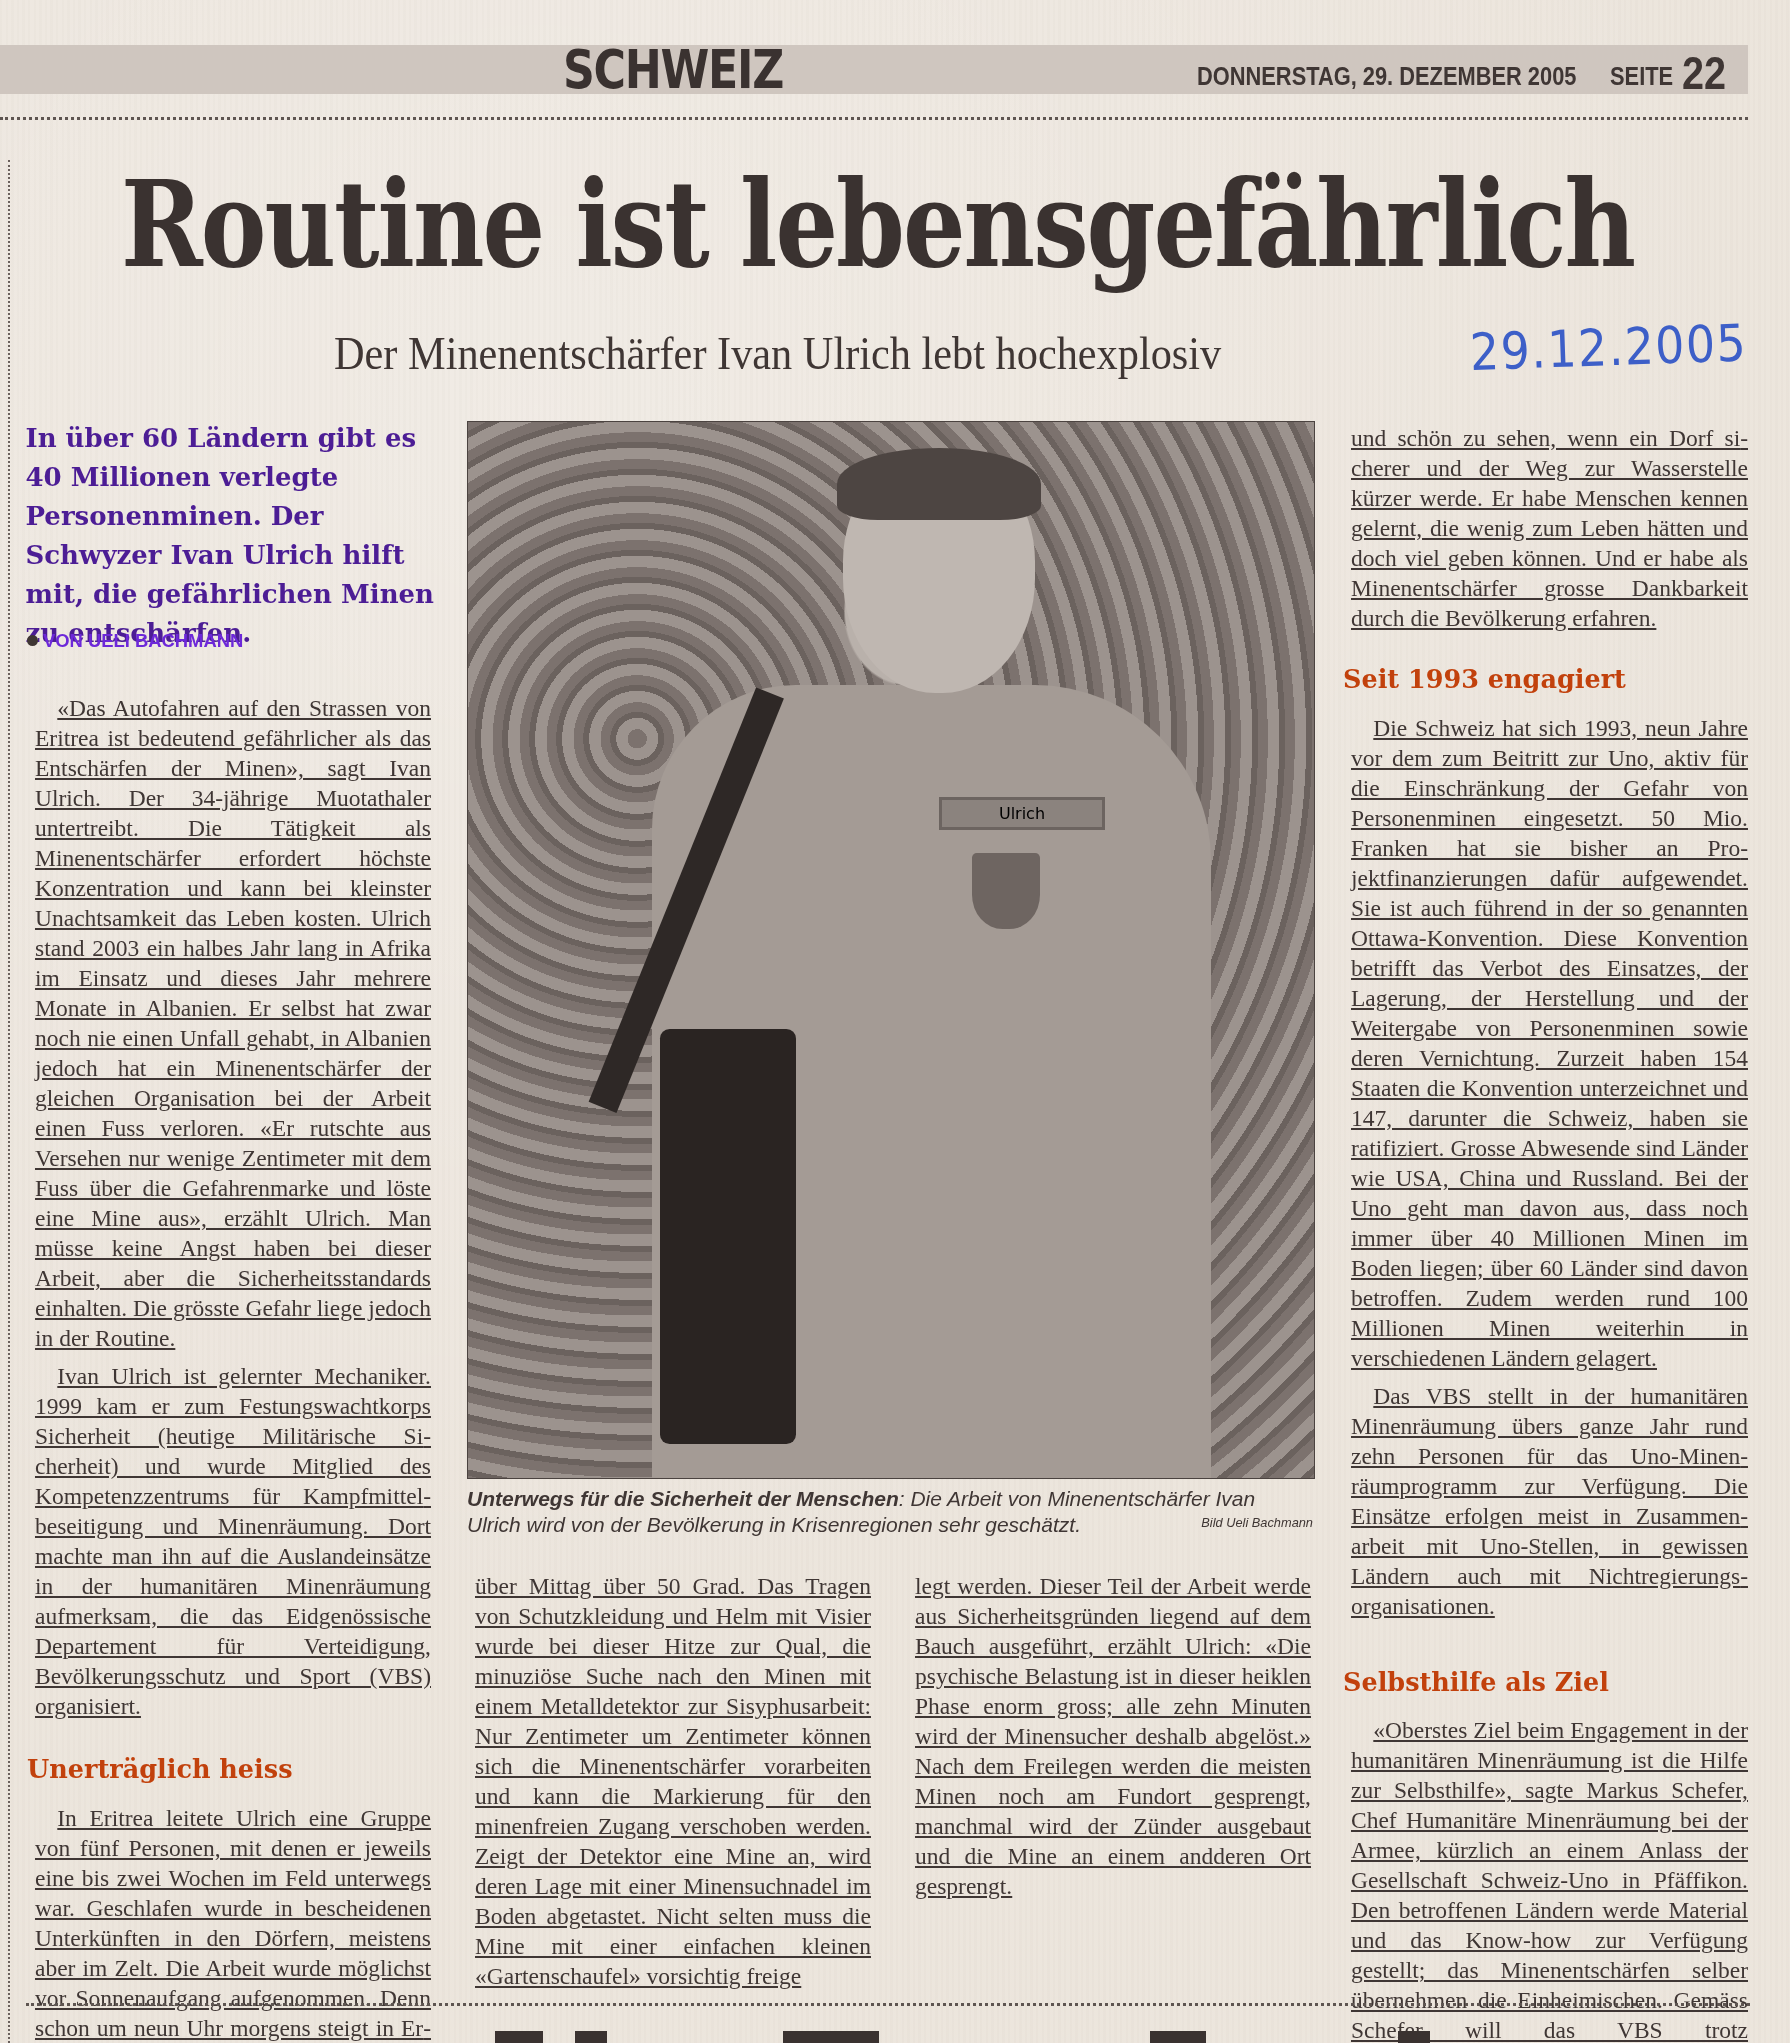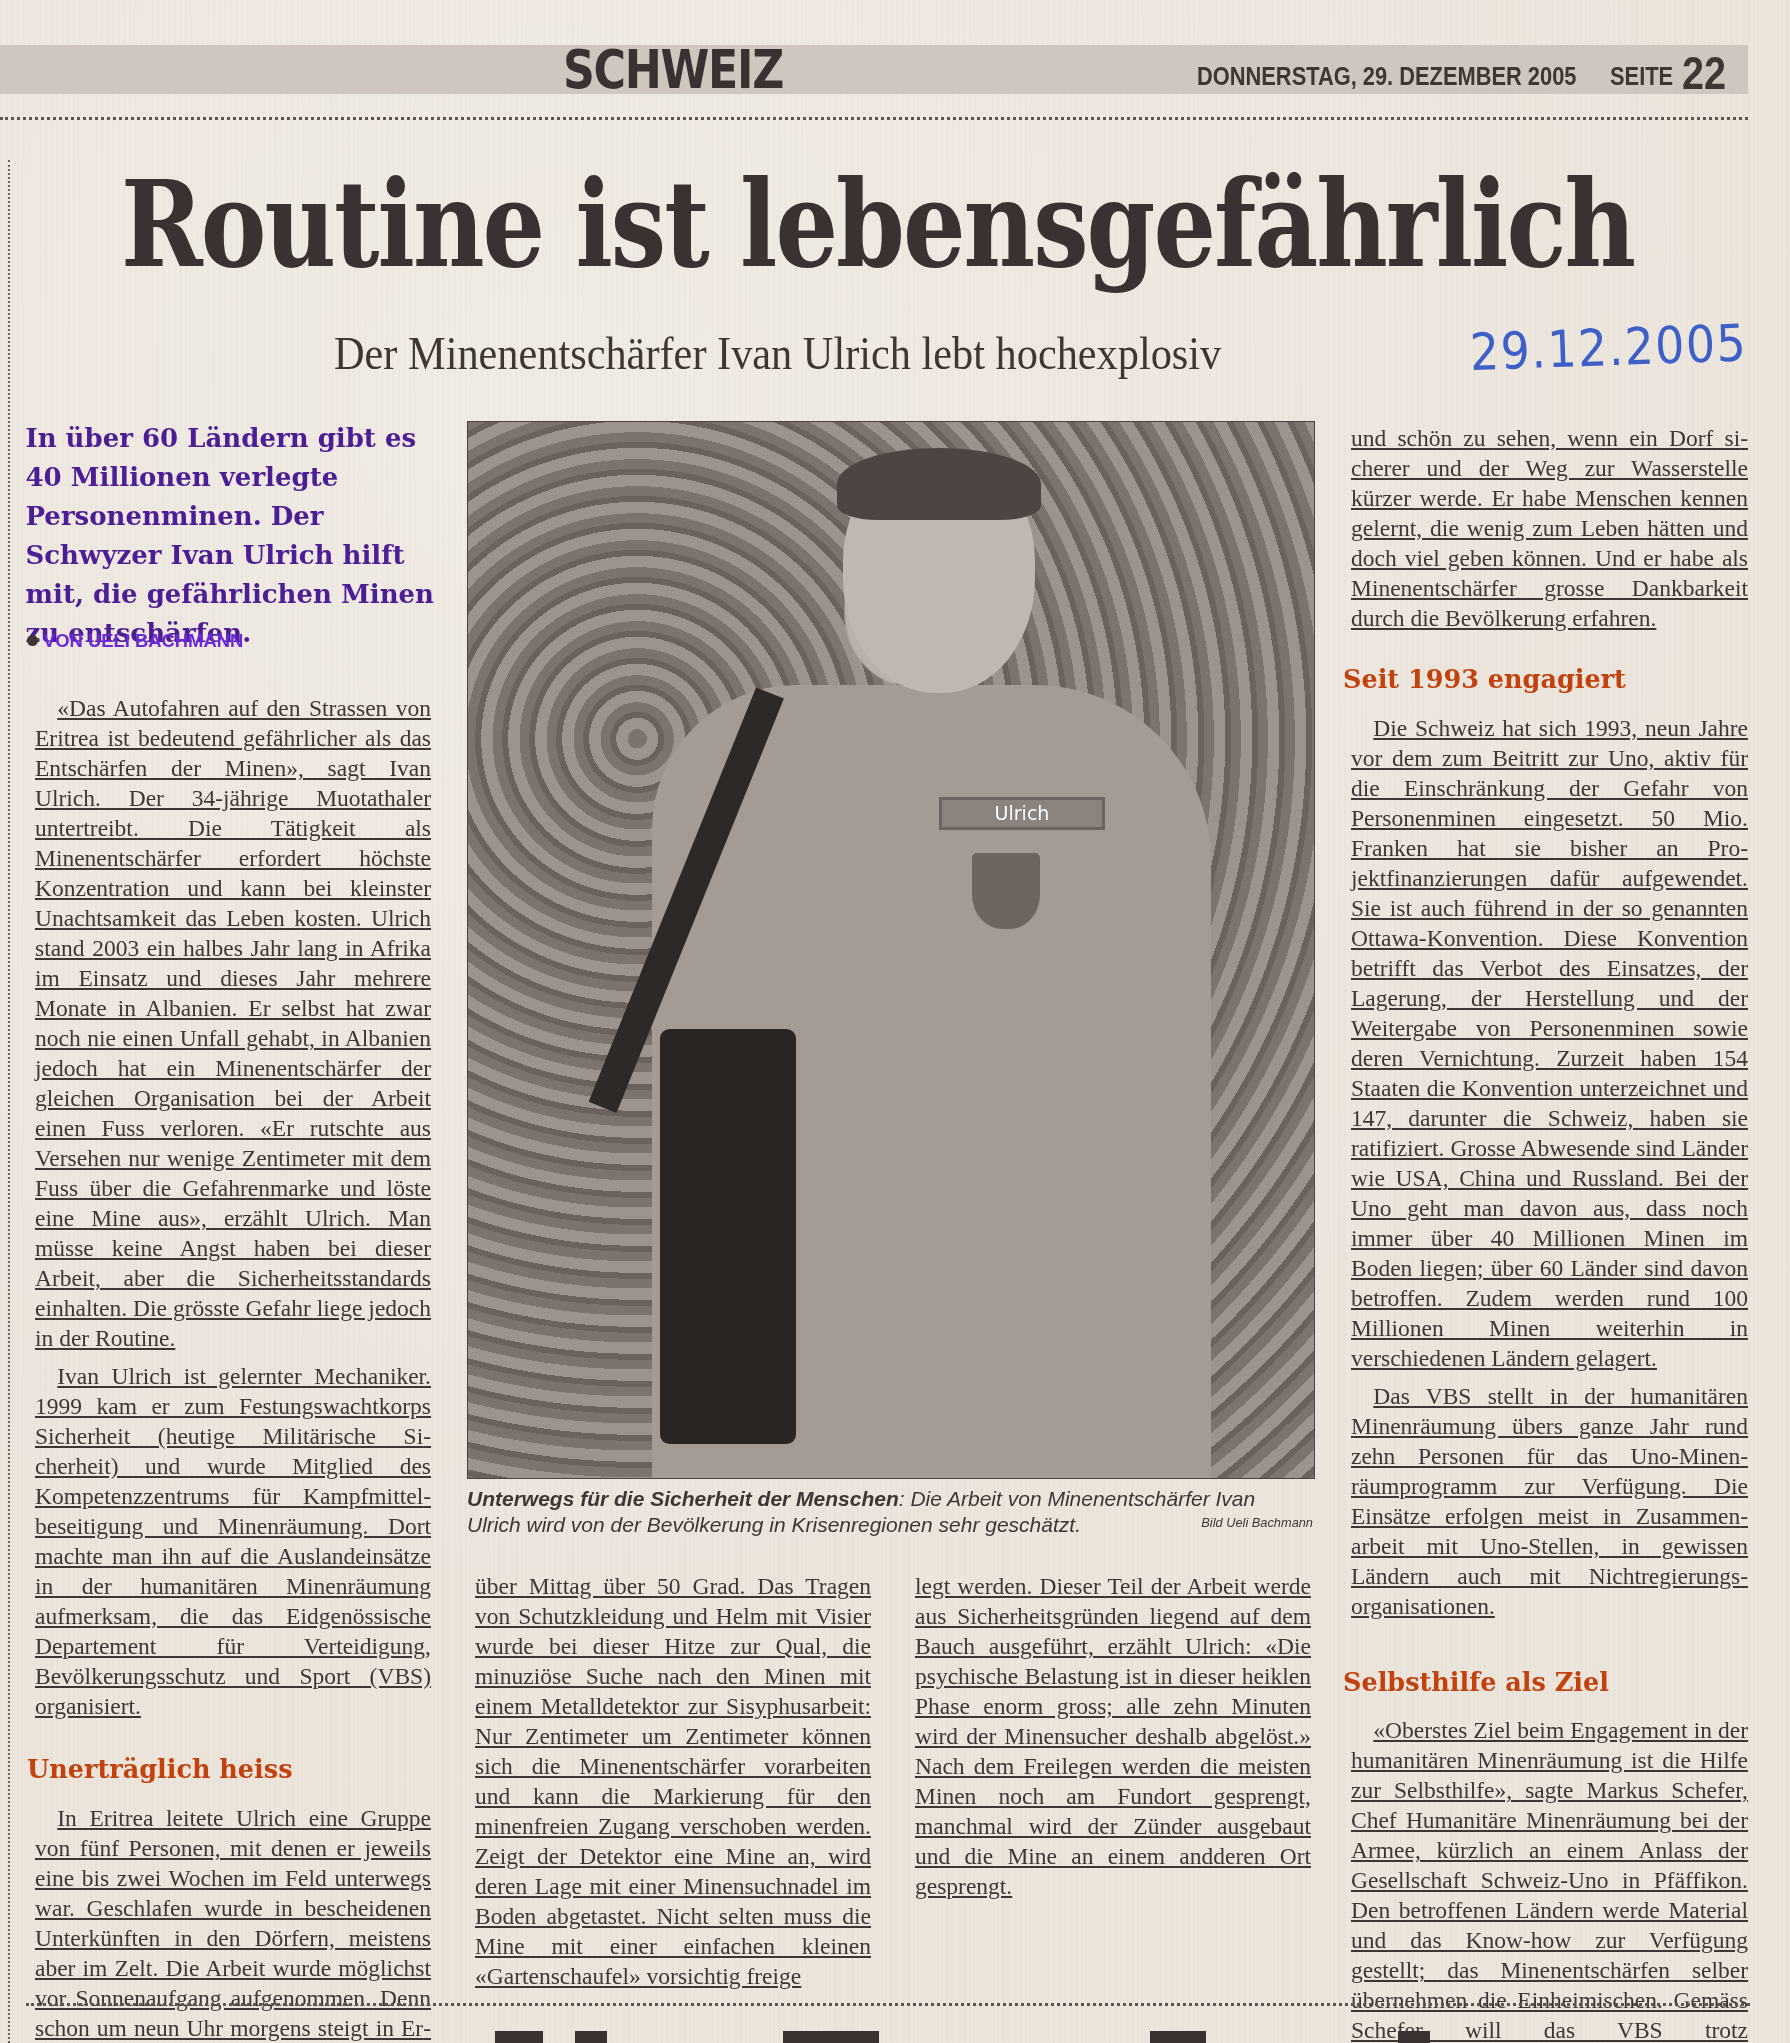--- a/index.html
+++ b/index.html
@@ -133,21 +133,21 @@
     position: absolute; left: 287px; top: 271px; width: 30px; height: 447px;
     background: #2e2826; transform: rotate(22deg); transform-origin: top;
   }
   .photo .bag {
     position: absolute; left: 192px; top: 607px; width: 136px; height: 415px;
     background: #2a2422; border-radius: 9.6px;
   }
   .photo .name-tag {
     position: absolute; left: 471px; top: 375px; width: 160px; height: 27px;
     border: 3.2px solid #6c6460; background: #8b837e;
-    font-family: "DejaVu Sans", sans-serif; font-size: 19px; color: #ffffff;
+    font-family: "DejaVu Sans", sans-serif; font-size: 16px; color: #000000;
     text-align: center; line-height: 27px;
   }
   .photo .patch {
     position: absolute; left: 504px; top: 431px; width: 68px; height: 76px;
     background: #6e6561; border-radius: 4.8px 4.8px 45% 45%;
   }
   .caption {
     position: absolute; left: 467px; top: 1486px; width: 846px;
     font-family: "Liberation Sans", "DejaVu Sans", sans-serif;
     font-style: italic; font-size: 21px; line-height: 25.5px; color: #3f3634;

